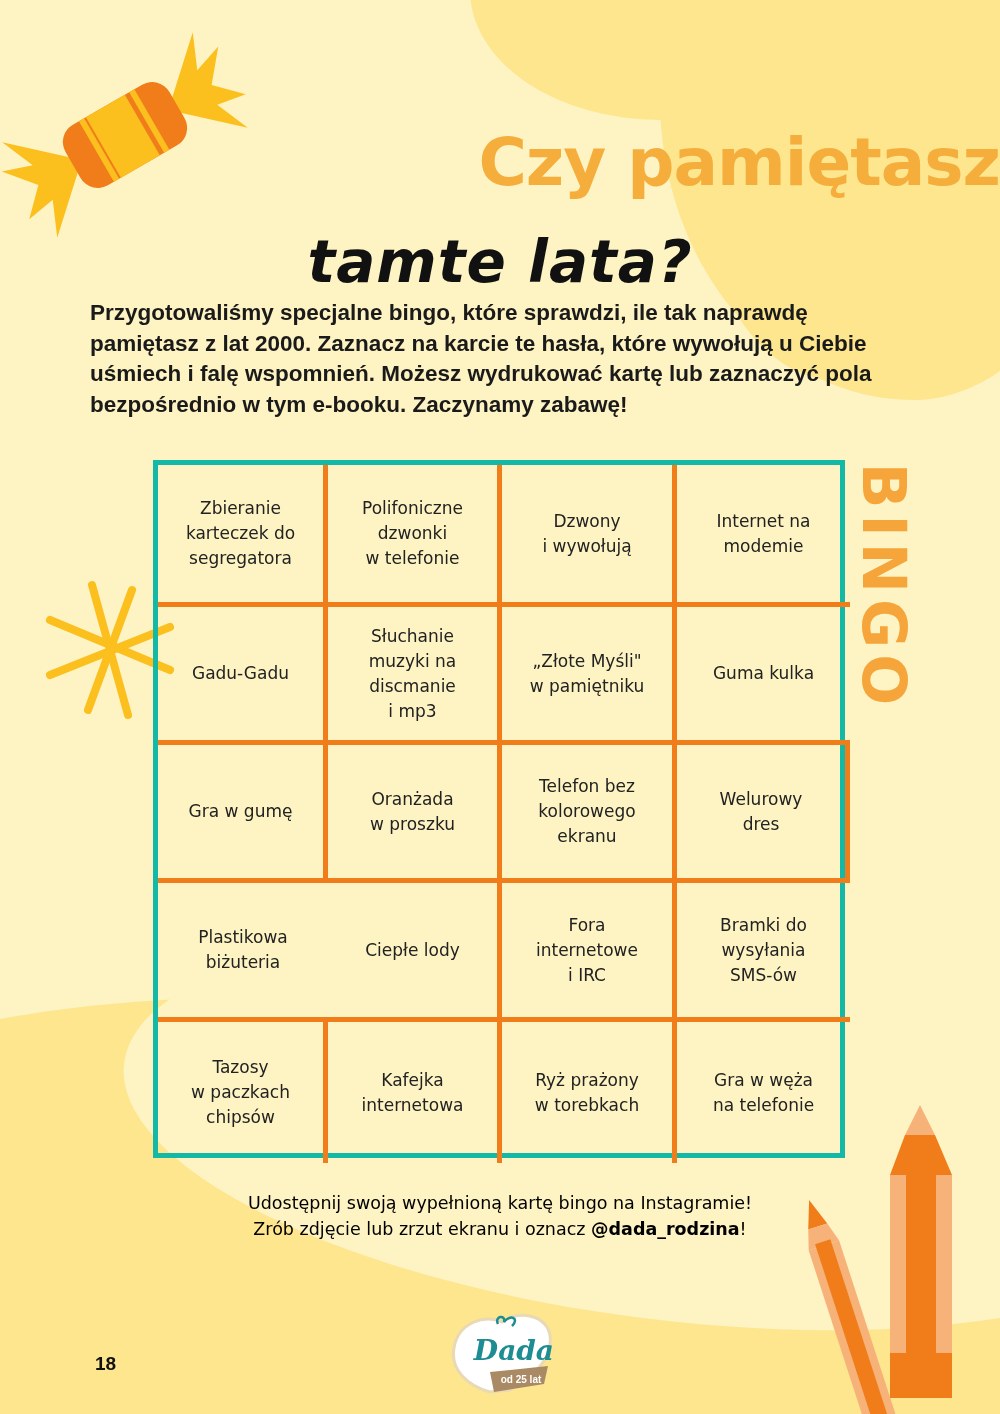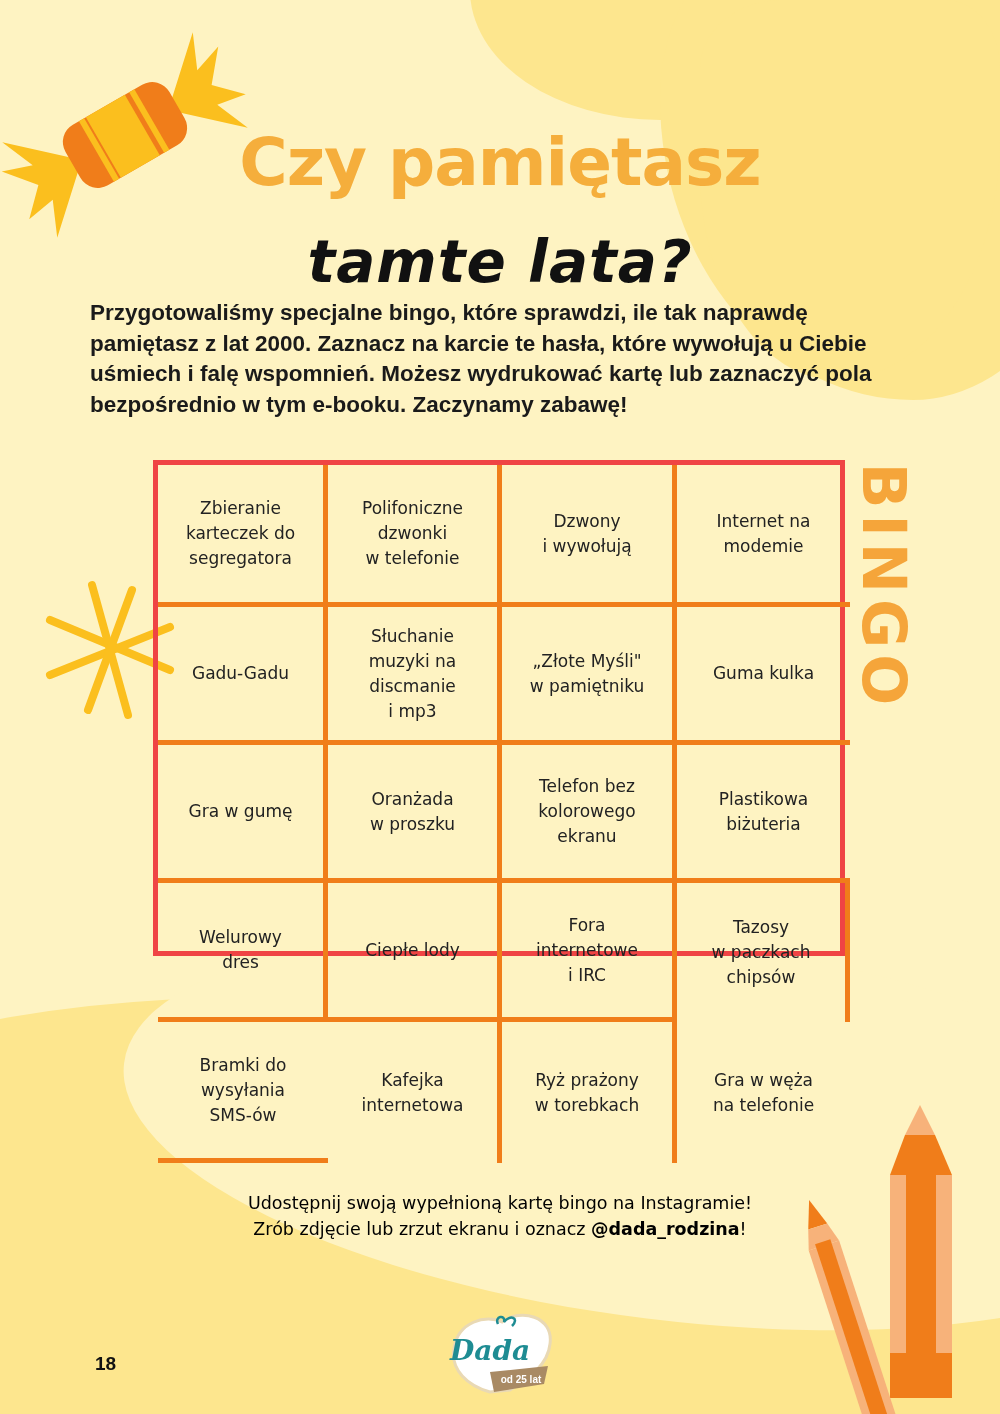--- a/index.html
+++ b/index.html
@@ -31,45 +31,45 @@
   .blob-bottom-cover {
     left: 120px; top: 940px; width: 1100px; height: 380px; background: #FEF3C2;
     border-radius: 50%;
     transform: rotate(7deg);
   }
 
   .deco { position: absolute; }
 
   .title-1 {
     position: absolute; left: 0; width: 1000px; top: 124px;
-    text-align: center;
+    text-align: right;
     font-family: "DejaVu Sans", sans-serif; font-weight: bold;
     font-size: 66px; color: #F5AE3C; letter-spacing: -1px;
   }
   .title-2 {
     position: absolute; left: 0; width: 1000px; top: 205px;
     text-align: center;
     font-family: "DejaVu Sans", sans-serif; font-weight: bold;
     font-size: 58px; color: #111; letter-spacing: 1px;
     font-style: italic;
     margin-top: 23px;
   }
   .intro {
     position: absolute; left: 90px; width: 820px; top: 298px;
     font-family: "Liberation Sans", sans-serif; font-weight: bold;
     font-size: 22.5px; line-height: 30.5px; color: #1a1a1a;
   }
 
   .grid {
     position: absolute; left: 153px; top: 460px;
-    width: 692px; height: 496px;
+    width: 692px; height: 698px;
     display: grid;
     grid-template-columns: 170px 174px 175px 173px;
     grid-template-rows: 142px 138px 138px 139px 141px;
-    border: 5px solid #ef4444;
+    border: 5px solid #14b8a6;
     box-sizing: border-box;
   }
   .cell {
     border-right: 5px solid #F07D1A;
     border-bottom: 5px solid #F07D1A;
     display: flex; align-items: center; justify-content: center;
     text-align: center;
     font-family: "DejaVu Sans", sans-serif;
     font-size: 17px; line-height: 25px; color: #222;
     padding: 0 10px; box-sizing: border-box;
@@ -103,21 +103,21 @@
   .page-number {
     position: absolute; left: 95px; top: 1345px;
     font-family: "Liberation Sans", sans-serif; font-weight: bold;
     font-size: 19px; color: #111; margin-top: 8px;
   }
 
   .logo {
     position: absolute; left: 450px; top: 1312px; width: 104px; height: 86px;
   }
   .logo-text {
-    position: absolute; left: 0; top: 22px; width: 104px; text-align: left;
+    position: absolute; left: 0; top: 22px; width: 104px; text-align: right;
     font-family: "DejaVu Serif", serif; font-style: italic; font-weight: bold;
     font-size: 28px; color: #1E8C93;
   }
   .logo-sub {
     position: absolute; left: 40px; top: 62px; width: 62px; text-align: center;
     font-family: Liberation Sans, sans-serif; font-weight: bold;
     font-size: 10px; color: #ffffff;
   }
 </style>
 </head>
@@ -174,36 +174,36 @@
   <div class="cell">„Złote Myśli"
 w pamiętniku</div>
   <div class="cell last-col">Guma kulka</div>
 
   <div class="cell">Gra w gumę</div>
   <div class="cell">Oranżada
 w proszku</div>
   <div class="cell">Telefon bez
 kolorowego
 ekranu</div>
+  <div class="cell">Welurowy
+dres</div>
+
   <div class="cell last-col">Plastikowa
 biżuteria</div>
-
-  <div class="cell">Welurowy
-dres</div>
   <div class="cell">Ciepłe lody</div>
   <div class="cell">Fora
 internetowe
 i IRC</div>
+  <div class="cell last-col">Bramki do
+wysyłania
+SMS-ów</div>
+
   <div class="cell last-row">Tazosy
 w paczkach
 chipsów</div>
-
-  <div class="cell last-col">Bramki do
-wysyłania
-SMS-ów</div>
   <div class="cell last-row">Kafejka
 internetowa</div>
   <div class="cell last-row">Ryż prażony
 w torebkach</div>
   <div class="cell last-row last-col">Gra w węża
 na telefonie</div>
 </div>
 
 <div class="bingo-vertical">
   <span>BINGO</span>

